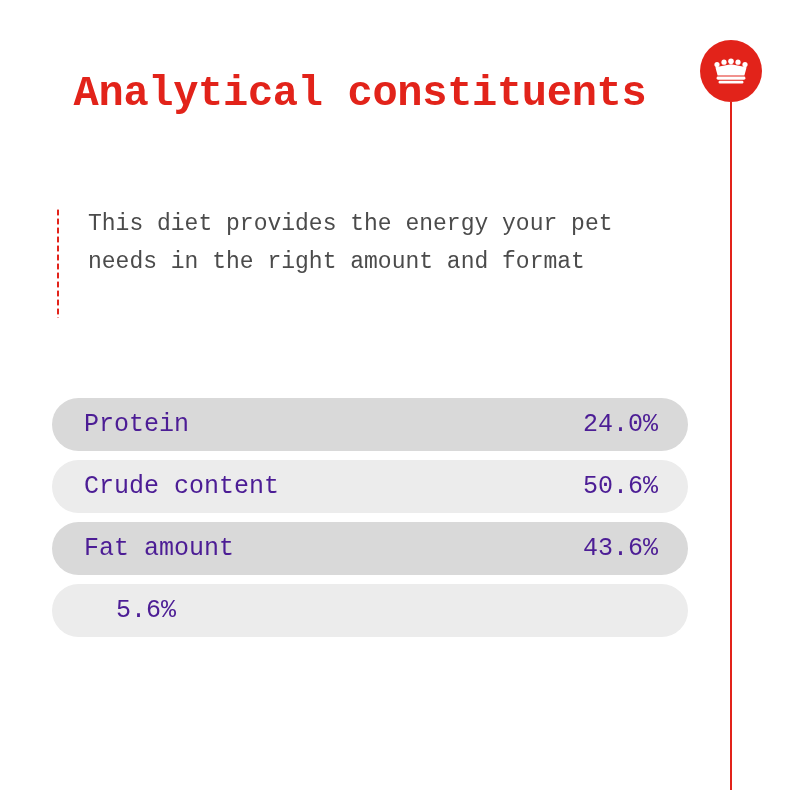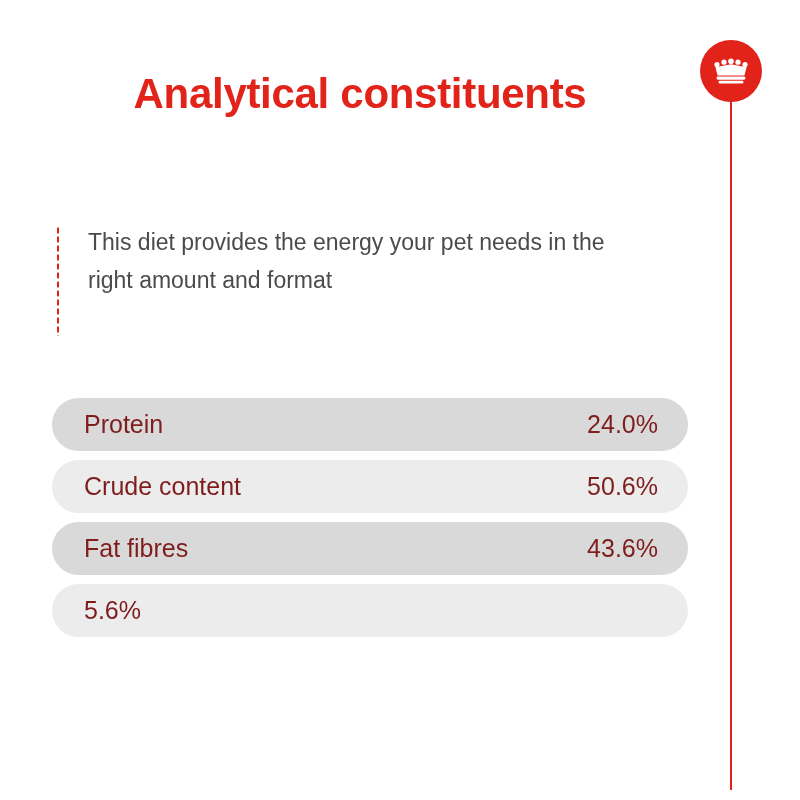--- a/index.html
+++ b/index.html
@@ -11,20 +11,21 @@
     height: 800px;
     background: #ffffff;
     font-family: "Liberation Sans", sans-serif;
     overflow: hidden;
   }
   .page {
     position: relative;
     width: 800px;
     height: 800px;
     box-sizing: border-box;
+    font-family: Liberation Mono, monospace;
   }
 
   
   .brand {
     position: absolute;
     top: 40px;
     right: 38px;
     width: 62px;
     height: 62px;
   }
@@ -62,21 +63,21 @@
     color: #e2231a;
     font-size: 42px;
     font-weight: bold;
     letter-spacing: -0.3px;
     line-height: 1.15;
   }
 
   
   .intro {
     position: absolute;
-    top: 224px;
+    top: 206px;
     left: 56px;
     width: 600px;
     display: flex;
     align-items: flex-start;
   }
   .dotted-rule {
     width: 4px;
     height: 110px;
     margin-top: 2px;
     margin-right: 28px;
@@ -101,27 +102,27 @@
   }
   .row {
     height: 53px;
     border-radius: 27px;
     display: flex;
     align-items: center;
     justify-content: space-between;
     padding: 0 30px 0 32px;
     box-sizing: border-box;
     margin-bottom: 9px;
-    color: #7f1d1d;
+    color: #4c1d95;
     font-size: 25px;
   }
   .row.dark  { background: #d9d9d9; }
   .row.light { background: #ececec; }
   .row-label { white-space: nowrap; }
-  .row-value { white-space: nowrap; }
+  .row-value { white-space: nowrap; margin-left: 32px; }
 </style>
 </head>
 <body>
 
 <div class="page">
 
   <div class="brand">
     <div class="brand-circle">
       <svg width="40" height="26" viewBox="0 0 40 26" aria-hidden="true">
         <g fill="#ffffff">
@@ -149,21 +150,21 @@
   <div class="table">
     <div class="row dark">
       <span class="row-label">Protein</span>
       <span class="row-value">24.0%</span>
     </div>
     <div class="row light">
       <span class="row-label">Crude content</span>
       <span class="row-value">50.6%</span>
     </div>
     <div class="row dark">
-      <span class="row-label">Fat fibres</span>
+      <span class="row-label">Fat amount</span>
       <span class="row-value">43.6%</span>
     </div>
     <div class="row light">
       <span class="row-value">5.6%</span>
     </div>
   </div>
 
 </div>
 
 </body></html>

